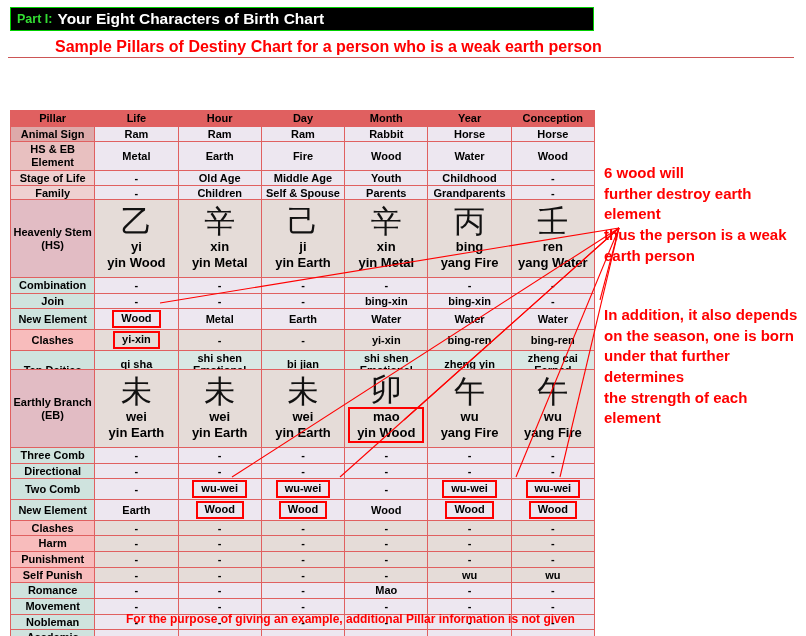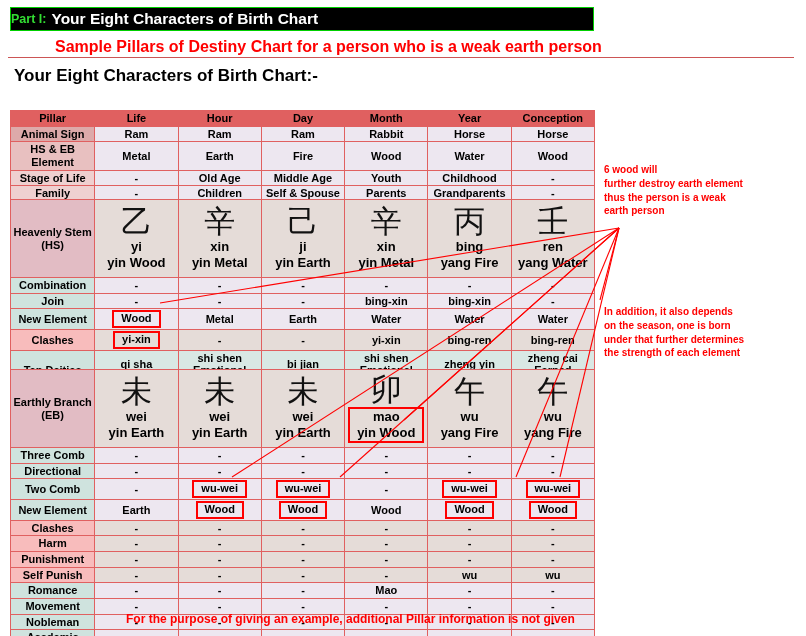--- a/index.html
+++ b/index.html
@@ -16,20 +16,21 @@
   }
 
   
   .title-bar {
     position: absolute;
     left: 10px; top: 7px;
     width: 584px; height: 24px;
     background: #000000;
     border: 1px solid #00d000;
     display: flex; align-items: center;
+    padding-left: 6px;
     overflow: hidden;
   }
   .title-part {
     color: #33dd33;
     font-size: 12.5px;
     font-weight: bold;
     margin-right: 5px;
     white-space: nowrap;
   }
   .title-main {
@@ -134,21 +135,21 @@
     border: 2px solid #ff0000;
     padding: 0px 7px;
     line-height: 1.25;
     background: transparent;
   }
 
   
   .note {
     position: absolute;
     color: #ff0000;
-    font-size: 10px;
+    font-size: 15px;
     font-weight: bold;
     line-height: 1.38;
     white-space: pre-line;
   }
   .footer-note {
     position: absolute;
     left: 78px; top: 612px;
     color: #ff0000;
     font-size: 12px;
     font-weight: bold;
@@ -166,21 +167,20 @@
 <body>
 
 <div id="page">
 
   <div class="title-bar">
     <span class="title-part">Part I:</span>
     <span class="title-main">Your Eight Characters of Birth Chart</span>
   </div>
   <div class="subtitle">Sample Pillars of Destiny Chart for a person who is a weak earth person</div>
   <div class="hrule"></div>
-  <div class="section-title">Your Eight Characters of Birth Chart:-</div>
 
   <table class="pillar" id="t-pillar" style="left:10px; top:110px;">
     <colgroup>
       <col class="lbl">
         <col class="colx">
         <col class="colx">
         <col class="colx">
         <col class="colx">
         <col class="colx">
         <col class="colx">

